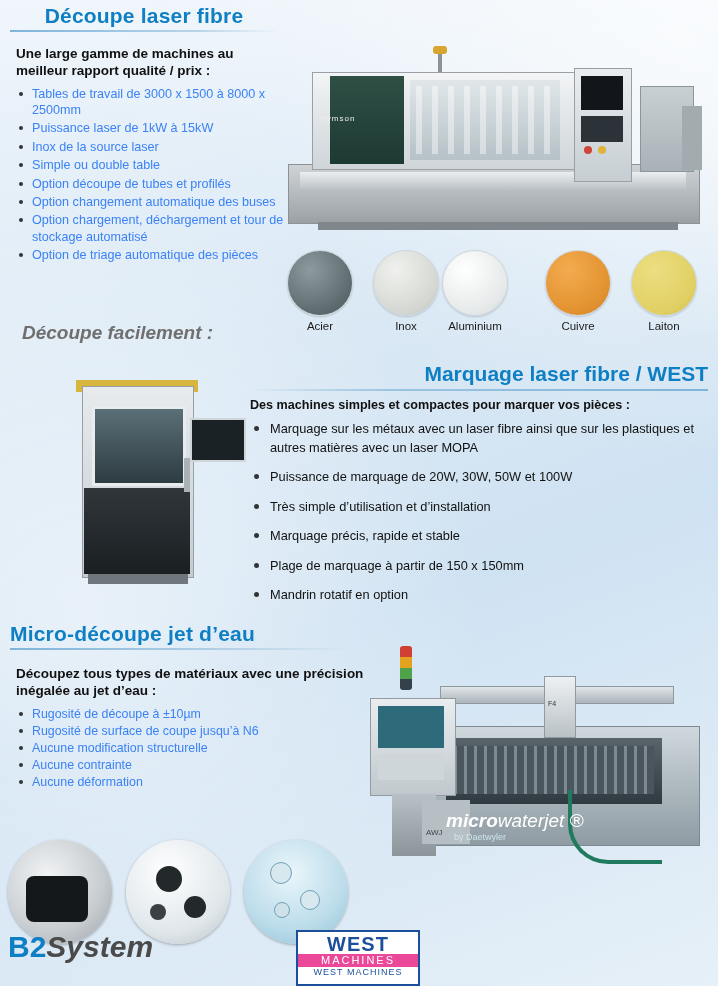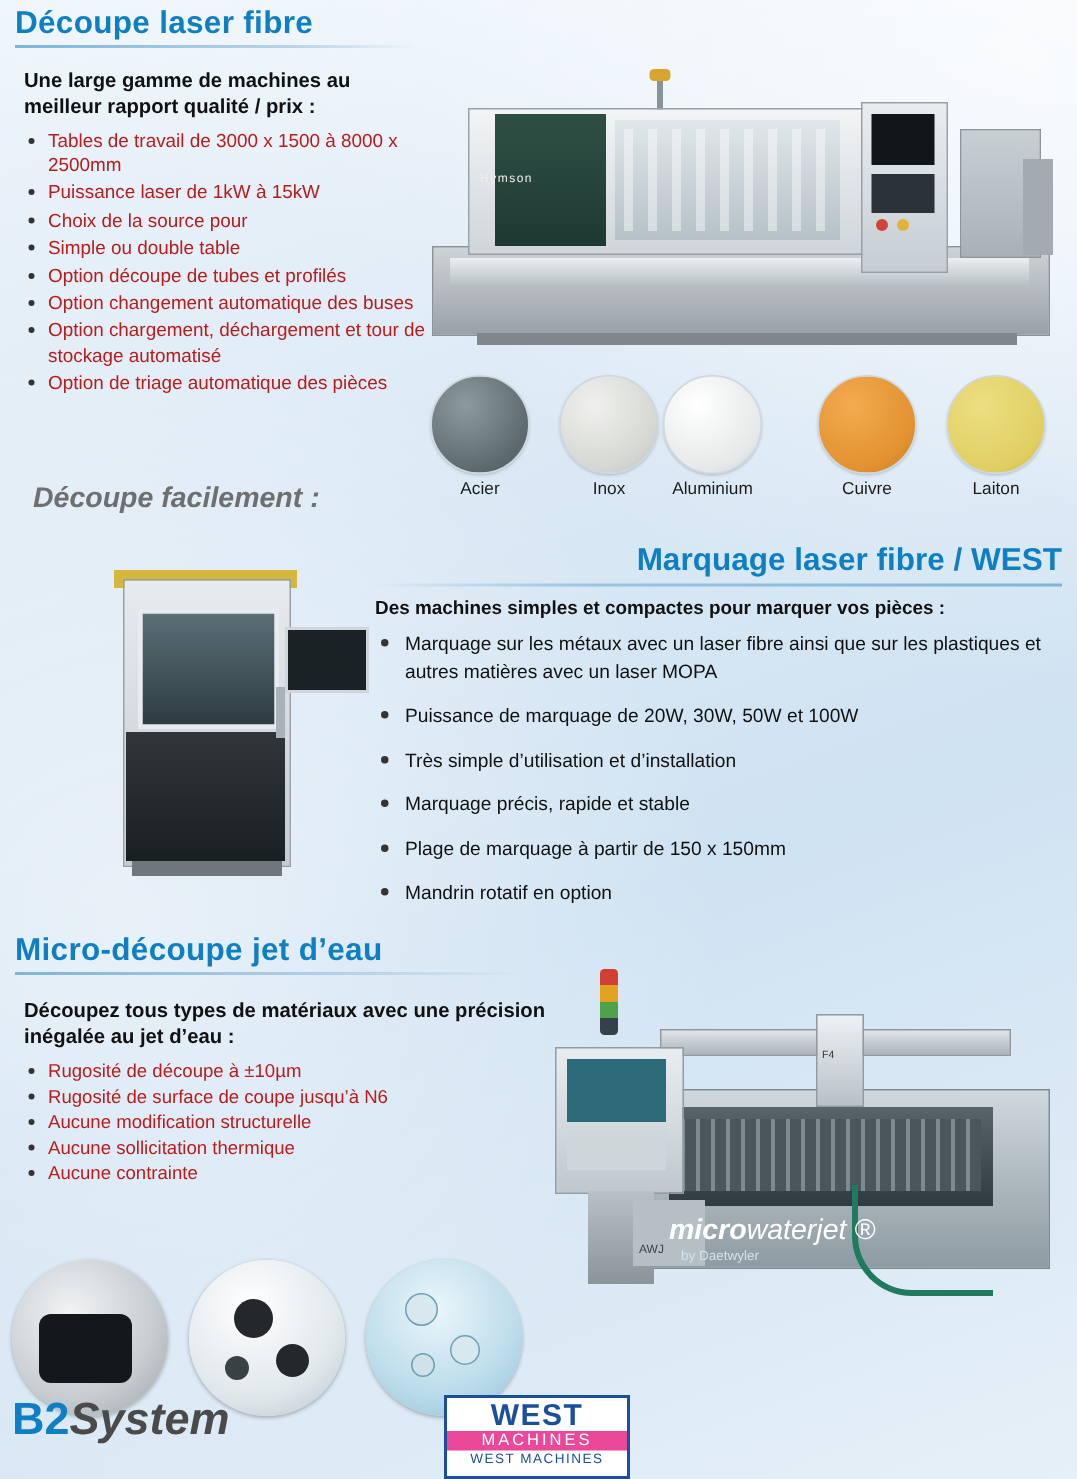--- a/index.html
+++ b/index.html
@@ -28,30 +28,30 @@
   .sec-rule{
     height:2px;background:linear-gradient(90deg,#7fb4da,#b9d4e8 70%,rgba(185,212,232,0));
     margin-top:2px;
   }
 
   
   .lead{font-size:13.5px;line-height:1.25;font-weight:600;color:#111;}
   ul.bul{margin:6px 0 0 0;padding:0;list-style:none;}
   ul.bul li{
     position:relative;padding-left:16px;margin-bottom:2px;
-    font-size:12.6px;line-height:1.3;color:#b91c1c;
+    font-size:12.6px;line-height:1.3;color:#3b82f6;
   }
   ul.bul li:before{
     content:"";position:absolute;left:3px;top:6px;width:4px;height:4px;
     background:#333;border-radius:50%;
   }
 
   
   #sec-laser{position:absolute;left:10px;top:4px;width:700px;}
-  #laser-head{width:268px;}
+  #laser-head{width:268px;text-align:center;}
   #laser-text{position:absolute;left:6px;top:42px;width:268px;}
 
   
   .machine{
     position:absolute;left:278px;top:46px;width:428px;height:190px;
   }
   .m-base{position:absolute;left:10px;top:118px;width:410px;height:58px;
     background:linear-gradient(180deg,#cfd3d6,#9aa1a6);border:1px solid #8b9196;}
   .m-bed{position:absolute;left:22px;top:126px;width:386px;height:18px;
     background:linear-gradient(180deg,#eceff1,#b9c0c5);}
@@ -181,21 +181,21 @@
       <div class="sec-title">Découpe laser fibre</div>
       <div class="sec-rule"></div>
     </div>
   </div>
 
   <div id="laser-text" style="position:absolute;left:16px;top:46px;width:268px;">
     <div class="lead">Une large gamme de machines au meilleur rapport qualité / prix :</div>
     <ul class="bul">
       <li>Tables de travail de 3000 x 1500 à 8000 x 2500mm</li>
       <li>Puissance laser de 1kW à 15kW</li>
-      <li>Choix de la source pour</li>
+      <li>Inox de la source laser</li>
       <li>Simple ou double table</li>
       <li>Option découpe de tubes et profilés</li>
       <li>Option changement automatique des buses</li>
       <li>Option chargement, déchargement et tour de stockage automatisé</li>
       <li>Option de triage automatique des pièces</li>
     </ul>
   </div>
 
   <div class="machine">
     <div class="m-pole"></div>
@@ -270,22 +270,22 @@
       <div class="sec-title">Micro-découpe jet d’eau</div>
       <div class="sec-rule"></div>
     </div>
 
     <div id="micro-text">
       <div class="lead">Découpez tous types de matériaux avec une précision inégalée au jet d’eau :</div>
       <ul class="bul bul3">
         <li>Rugosité de découpe à ±10µm</li>
         <li>Rugosité de surface de coupe jusqu’à N6</li>
         <li>Aucune modification structurelle</li>
-        <li>Aucune sollicitation thermique</li>
         <li>Aucune contrainte</li>
+        <li>Aucune déformation</li>
       </ul>
     </div>
 
     <div class="wj">
       <div class="wj-light"></div>
       <div class="wj-table"></div>
       <div class="wj-tank"></div>
       <div class="wj-grid"></div>
       <div class="wj-gantry"></div>
       <div class="wj-head"></div>

